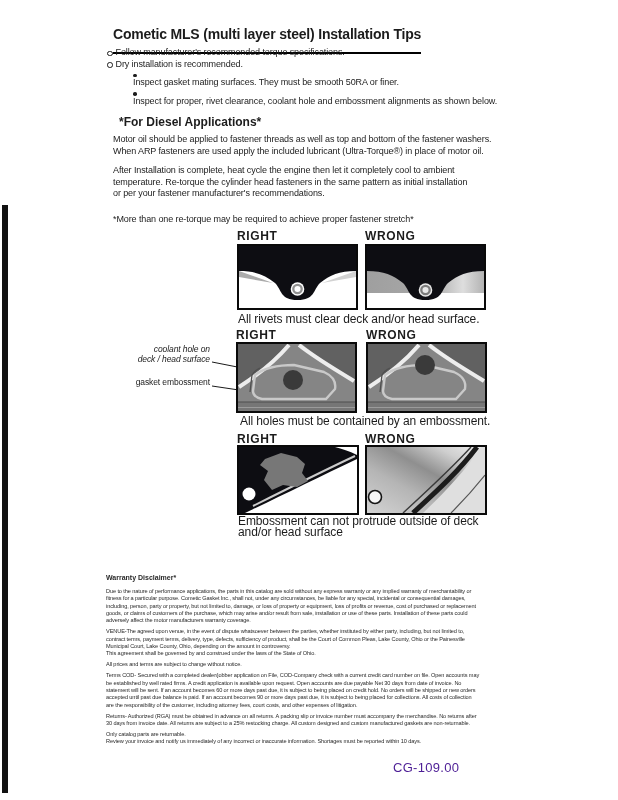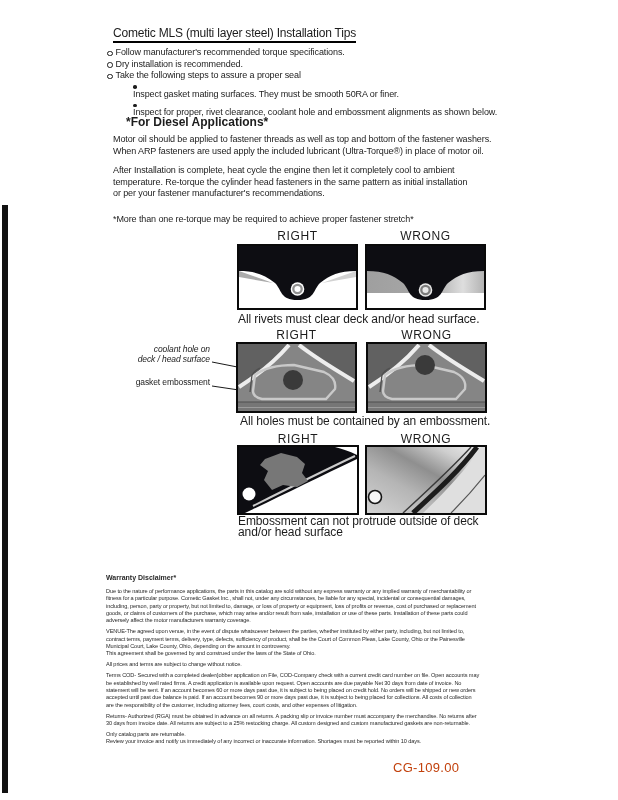--- a/index.html
+++ b/index.html
@@ -6,68 +6,64 @@
   .page{
     position:relative;width:618px;height:800px;background:#ffffff;
     font-family:"Liberation Sans", sans-serif;color:#1c1c1c;overflow:hidden;
     margin:0 auto;
   }
   .abs{position:absolute;}
   
   .scan-bar{left:2px;top:205px;width:6px;height:588px;background:#111;}
   
   .title{
-    left:113px;top:26px;font-size:12px;font-weight:normal;letter-spacing:-0.2px;
-    border-bottom:2px solid #000;padding-bottom:1px;margin:0;white-space:nowrap;
+    left:113px;top:26px;font-size:14px;font-weight:bold;letter-spacing:-0.2px;
+    border-bottom:2px solid #000;padding-bottom:10px;margin:0;white-space:nowrap;
   }
   
   .bullets{left:107px;top:47px;width:460px;font-size:9px;line-height:11.6px;letter-spacing:-0.1px;}
   .b-row{display:flex;align-items:flex-start;}
   .ring{flex:0 0 auto;width:3.5px;height:3.5px;border:1px solid #1c1c1c;border-radius:50%;margin:3.5px 3px 0 0;}
   .dot{flex:0 0 auto;width:3.5px;height:3.5px;background:#1c1c1c;border-radius:50%;margin:3.5px 3px 0 0;}
   .sub{margin-left:26px;flex-direction:column;}
   
-  .diesel-h{left:126px;top:115px;font-size:12px;font-weight:bold;margin:0;}
+  .diesel-h{left:119px;top:115px;font-size:12px;font-weight:bold;margin:0;}
   .body-para{font-size:9px;line-height:11.6px;letter-spacing:-0.1px;white-space:pre-line;width:430px;}
   .p1{left:113px;top:134px;}
   .p2{left:113px;top:165px;}
   .note{left:113px;top:214px;font-size:9px;letter-spacing:-0.1px;}
   
-  .dlabel{font-size:12px;font-weight:400;letter-spacing:0.6px;text-align:center;width:121px;}
+  .dlabel{font-size:12px;font-weight:700;letter-spacing:0.6px;width:121px;}
   .caption{font-size:12px;letter-spacing:-0.1px;white-space:pre-line;line-height:10.5px;}
   .panel{border:2px solid #0a0a0a;display:block;background:#fff;}
   
   .callout{font-size:8.5px;line-height:10px;text-align:right;width:100px;white-space:pre-line;letter-spacing:-0.1px;}
   
   .warranty{left:106px;top:574px;width:412px;color:#2a2a2a;}
   .w-head{font-size:7px;font-weight:bold;margin:0 0 7px 0;}
   .w-para{font-size:5.6px;line-height:7.3px;letter-spacing:-0.1px;white-space:pre-line;margin:0 0 3.8px 0;}
-  .footer-code{left:393px;top:760px;font-size:13px;letter-spacing:0.3px;color:#c2410c;}
+  .footer-code{left:393px;top:760px;font-size:13px;letter-spacing:0.3px;color:#4c1d95;}
 </style>
 </head>
 <body>
 
 <div class="page">
 
   <div class="abs scan-bar"></div>
 
   <h1 class="abs title">Cometic MLS (multi layer steel) Installation Tips</h1>
 
   <div class="abs bullets">
     <div class="b-row">
       <span class="ring"></span>
       <span>Follow manufacturer's recommended torque specifications.</span>
     </div>
     <div class="b-row">
       <span class="ring"></span>
       <span>Dry installation is recommended.</span>
-    </div>
-    <div class="b-row">
-      <span class="ring"></span>
-      <span>Take the following steps to assure a proper seal</span>
     </div>
     <div class="b-row sub">
       <span class="dot"></span>
       <span>Inspect gasket mating surfaces.  They must be smooth 50RA or finer.</span>
     </div>
     <div class="b-row sub">
       <span class="dot"></span>
       <span>Inspect for proper, rivet clearance, coolant hole and embossment alignments as shown below.</span>
     </div>
   </div>

